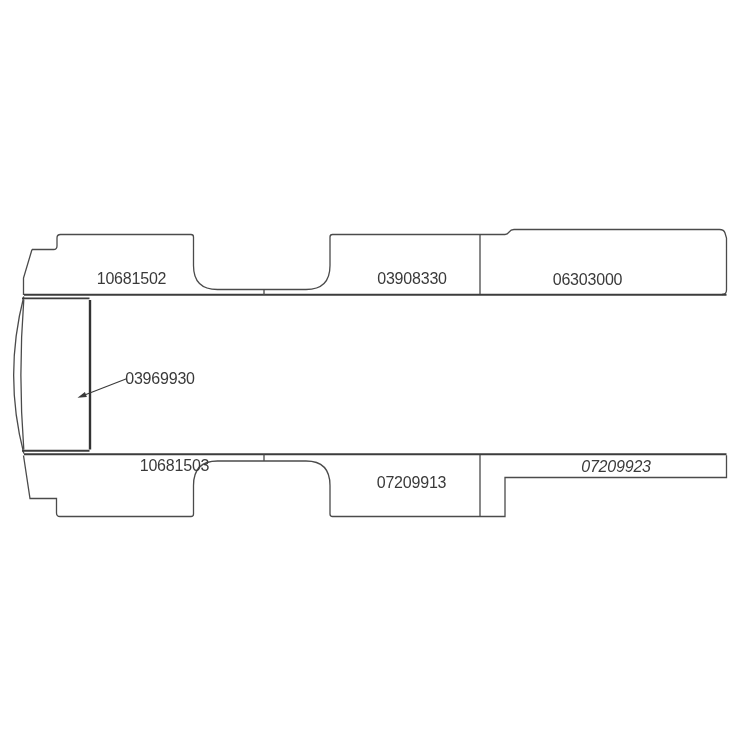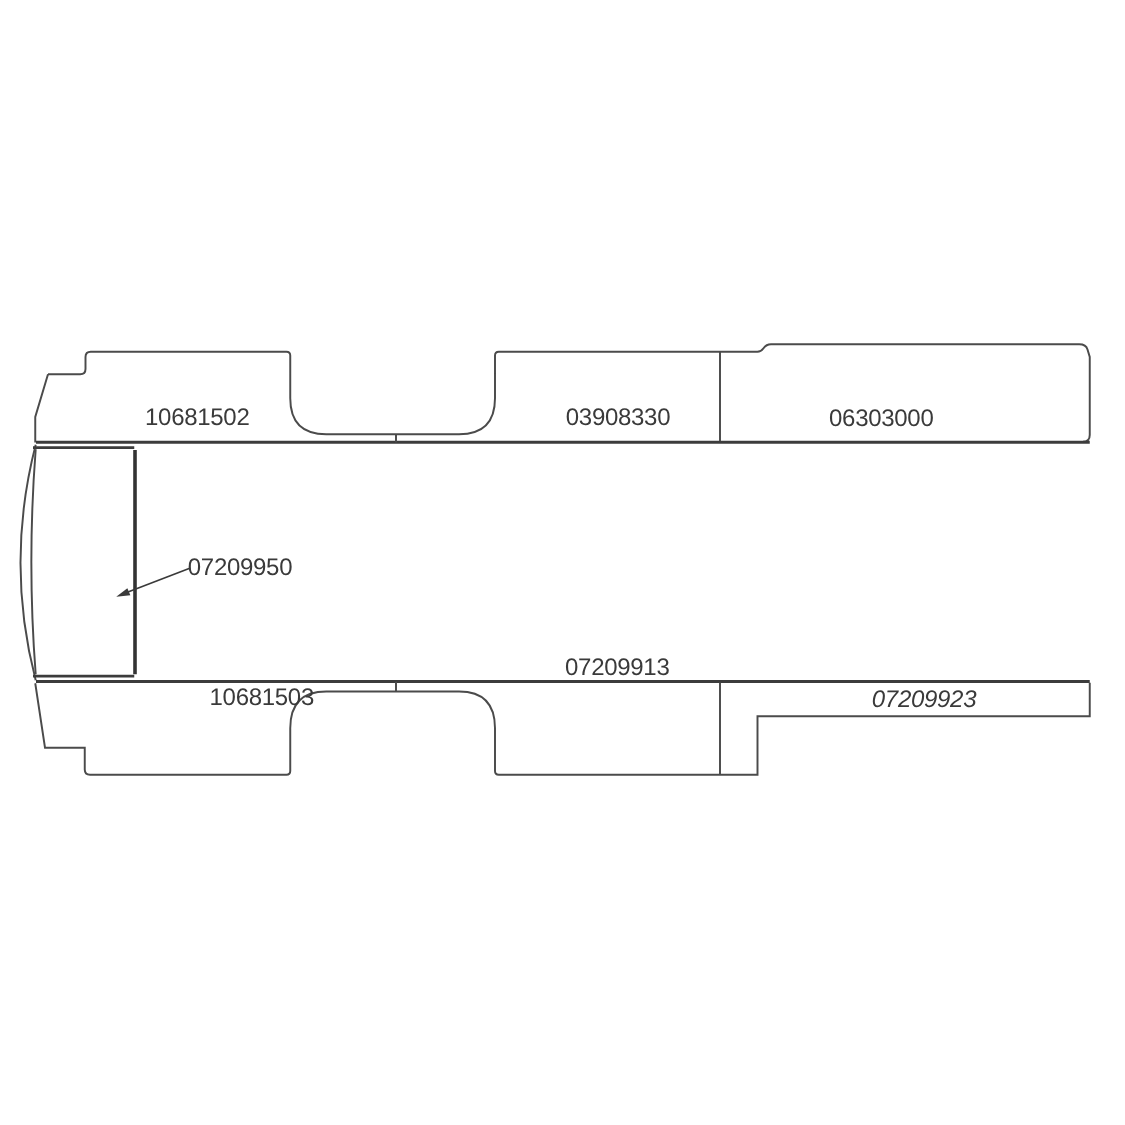--- a/index.html
+++ b/index.html
@@ -70,20 +70,20 @@
     <path class="leader" d="M 84,395.2 L 126.5,378.8"></path>
     <polygon class="arrowhead" points="77.5,397.8 84.9,392.1 86.9,396.9"></polygon>
   </svg>
 
   <div class="part-label" style="left:131.5px; top:278.5px;">10681502</div>
 
   <div class="part-label" style="left:412px; top:279px;">03908330</div>
 
   <div class="part-label" style="left:587.5px; top:280px;">06303000</div>
 
-  <div class="part-label" style="left:160px; top:378.5px;">07209950</div>
+  <div class="part-label" style="left:160px; top:378.5px;">03969930</div>
 
   <div class="part-label" style="left:131.5px; top:466px;margin-left:43px;">10681503</div>
 
-  <div class="part-label" style="left:411.5px; top:446px;text-align:right;">07209913</div>
+  <div class="part-label" style="left:411.5px; top:483px;text-align:right;">07209913</div>
 
   <div class="part-label" style="left:616px; top:467px;font-style:italic;">07209923</div>
 </div>
 
 </body></html>

